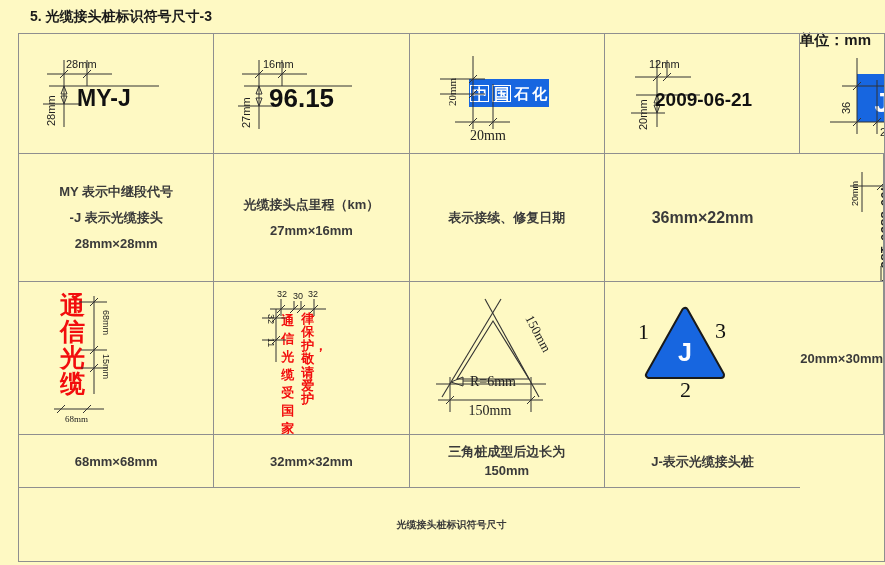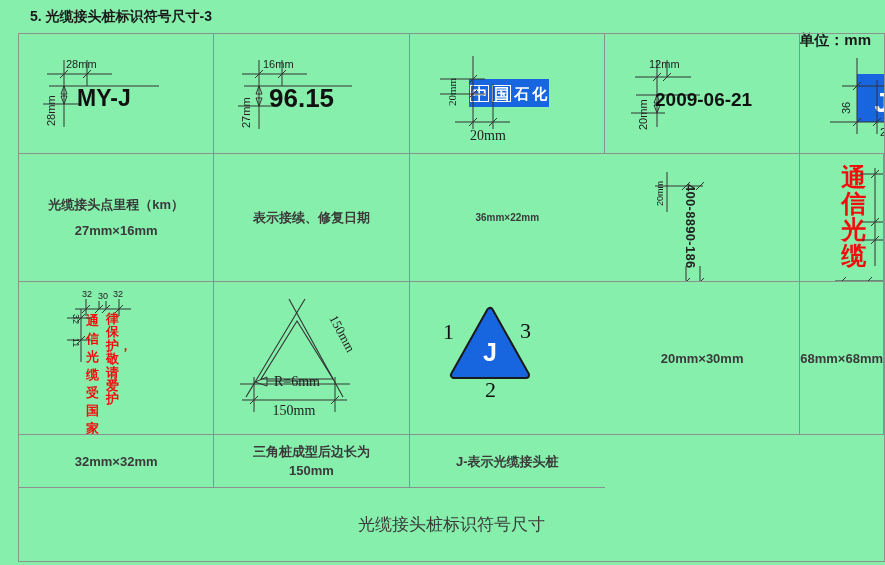--- a/index.html
+++ b/index.html
@@ -1,27 +1,27 @@
 <!DOCTYPE html>
 <html><head>
 <meta charset="utf-8">
 <style>
   html,body{margin:0;padding:0;background:#fff;font-family:"Liberation Sans",sans-serif;}
-  .page{position:relative;width:885px;height:565px;background:#86efac;overflow:hidden;}
+  .page{position:relative;width:885px;height:565px;background:#fef9c3;overflow:hidden;}
   .title{position:absolute;left:30px;top:8px;font-size:14px;font-weight:bold;color:#1a1a1a;}
   .unit{position:absolute;right:14px;top:10px;font-size:15px;font-weight:bold;color:#1a1a1a;margin-top:21px;}
   .tbl{position:absolute;left:18px;top:33px;width:865px;height:527px;border:1px solid #8f8f8f;
        display:grid;grid-template-columns:repeat(4,1fr);grid-template-rows:120px 128px 153px 53px 1fr;}
   .cell{border-right:1px solid #8f8f8f;border-bottom:1px solid #8f8f8f;position:relative;overflow:hidden;}
   .cell.last{border-right:none;}
   .desc{display:flex;flex-direction:column;align-items:center;justify-content:center;
         font-size:13px;font-weight:600;color:#3a3a3a;text-align:center;line-height:1;}
   .desc .ln{margin:6.5px 0;}
   .footer-cell{grid-column:1 / span 5;border-right:none;border-bottom:none;display:flex;
-        align-items:center;justify-content:center;font-size:17px;font-weight:400;color:#3a3a3a;}
+        align-items:center;justify-content:center;font-size:10px;font-weight:700;color:#3a3a3a;}
   svg{position:absolute;left:0;top:0;pointer-events:none;}
   svg line, svg path{stroke:#333;stroke-width:1;fill:none;}
   svg .thick{stroke-width:1.1;}
   text{fill:#222;font-family:"Liberation Sans",sans-serif;}
   .dlab{font-size:11px;}
   .dlab-s{font-size:9px;}
   .serif{font-family:"Liberation Serif",serif;}
   .sym{font-weight:bold;fill:#111;}
   .whiteJ{fill:#fff;font-weight:bold;}
   .num{font-family:"Liberation Serif",serif;font-size:22px;fill:#111;}
@@ -124,28 +124,33 @@
         <line x1="53" y1="56" x2="61" y2="48"></line>
           <line x1="53" y1="92" x2="61" y2="84"></line>
         <line x1="73" y1="92" x2="81" y2="84"></line>
           <line x1="87" y1="92" x2="95" y2="84"></line>
         <text class="dlab" transform="translate(50,80) rotate(-90)" font-size="12">36</text>
         <text class="dlab" x="80" y="102" font-size="12">22</text>
       </svg>
     </div>
 
     <div class="cell desc">
+      <div class="ln">MY 表示中继段代号</div>
+      <div class="ln">-J 表示光缆接头</div>
+      <div class="ln">28mm×28mm</div>
+    </div>
+    <div class="cell desc">
       <div class="ln">光缆接头点里程（km）</div>
       <div class="ln">27mm×16mm</div>
     </div>
     <div class="cell desc">
       <div class="ln">表示接续、修复日期</div>
     </div>
     <div class="cell desc last">
-      <div class="ln" style="font-size:10px">36mm×22mm</div>
+      <div class="ln" style="font-size:16px">36mm×22mm</div>
     </div>
 
     <div class="cell">
       <svg width="173" height="153" viewBox="0 0 173 153">
         <text transform="translate(81,30) rotate(90)" font-size="13" font-weight="bold" fill="#f20d0d" letter-spacing="0.3">400-8890-186</text>
         <line x1="50" y1="32" x2="98" y2="32"></line>
         <line x1="77" y1="36" x2="85" y2="28"></line>
           <line x1="91" y1="36" x2="99" y2="28"></line>
         <line x1="62" y1="18" x2="62" y2="58"></line>
         <text class="dlab-s" transform="translate(58,52) rotate(-90)">20mm</text>

